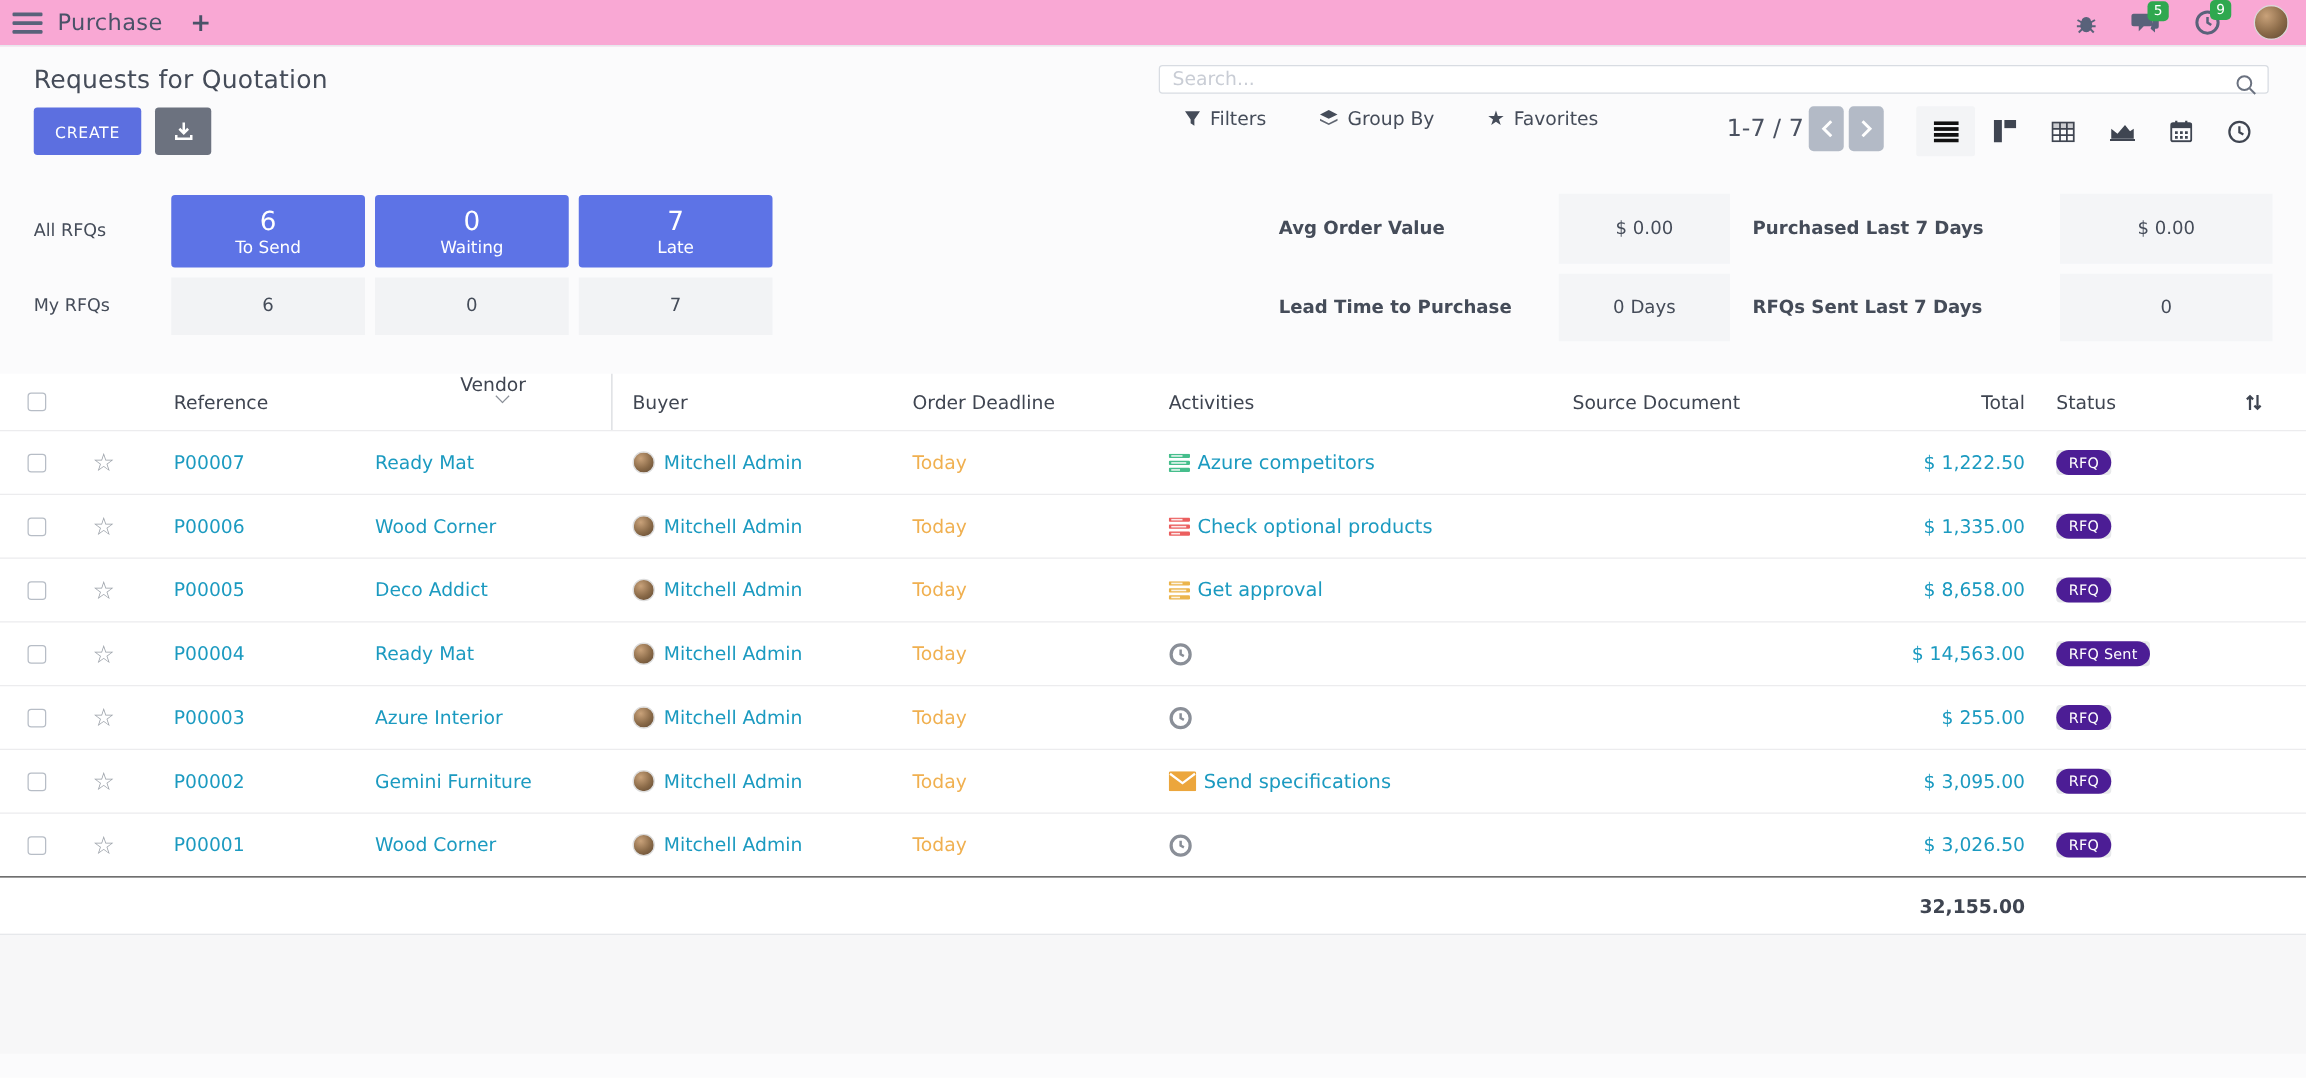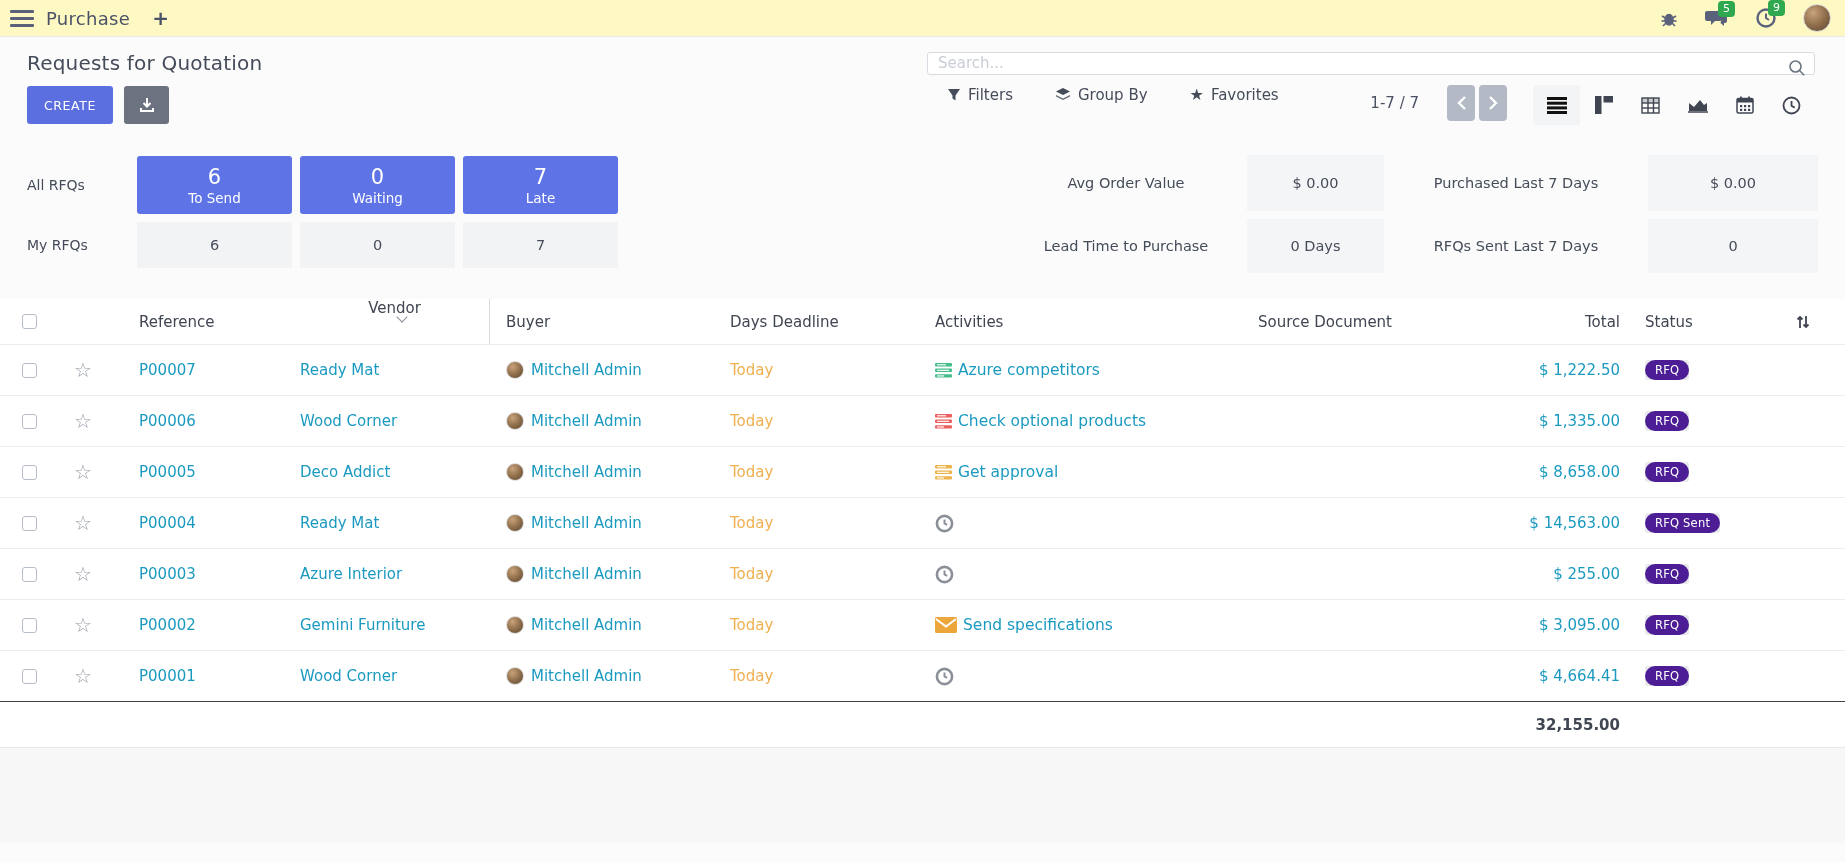--- a/index.html
+++ b/index.html
@@ -1,20 +1,20 @@
 <!DOCTYPE html>
 <html><head>
 <meta charset="utf-8">
 <style>
   * { margin:0; padding:0; box-sizing:border-box; }
   html,body { width:1845px; height:862px; overflow:hidden;
     font-family:"DejaVu Sans","Liberation Sans",sans-serif; background:#fbfbfc; color:#454c59; }
 
   
-  .navbar { height:37px; background:#fef9c3; border-bottom:1px solid #e6e9ed;
+  .navbar { height:37px; background:#f9a8d4; border-bottom:1px solid #e6e9ed;
     display:flex; align-items:center; padding:0 14px 0 10px; }
   .hamburger { width:24px; display:flex; flex-direction:column; gap:4px; cursor:pointer; margin-right:12px; }
   .hamburger span { height:3px; background:#59627a; border-radius:1px; }
   .app-name { font-size:18px; color:#4a5268; letter-spacing:.3px; }
   .nav-plus { margin-left:22px; font-size:20px; font-weight:bold; color:#4a5268; cursor:pointer; }
   .nav-right { margin-left:auto; display:flex; align-items:center; gap:26px; }
   .nav-icon { position:relative; cursor:pointer; display:flex; align-items:center; }
   .nav-badge { position:absolute; top:-7px; left:13px; background:#2fa84f; color:#fff;
     font-size:11px; padding:1px 5px; border-radius:4px; line-height:14px; }
   .avatar-lg { width:28px; height:28px; border-radius:50%;
@@ -34,42 +34,42 @@
   .cp-row2 { display:flex; align-items:center; margin-top:10px; height:40px; }
   .btn-create { background:#5c6fe0; color:#fff; border:none; border-radius:3px;
     height:38px; padding:0 17px; font-size:12.5px; letter-spacing:.6px; cursor:pointer;
     font-family:inherit; }
   .btn-export { background:#6c727f; border:none; border-radius:3px; height:38px; width:45px;
     margin-left:11px; cursor:pointer; display:inline-flex; align-items:center; justify-content:center; }
   .cp-right { margin-left:auto; width:892px; display:flex; align-items:flex-start; }
   .facet-group { display:flex; align-items:center; gap:42px; padding-left:24px; }
   .facet { display:flex; align-items:center; gap:7px; font-size:15px; color:#454c59; cursor:pointer; }
   .pager { margin-left:auto; display:flex; align-items:center; gap:4px; }
-  .pager-text { font-size:15px; color:#4a5160; margin-right:24px; }
+  .pager-text { font-size:19px; color:#4a5160; margin-right:0; }
   .pager-btn { width:28px; height:36px; border:none; border-radius:4px; background:#b3bac6;
     color:#fff; font-size:16px; cursor:pointer; display:flex; align-items:center; justify-content:center; }
   .switcher { display:flex; align-items:center; margin-left:26px; }
   .sw-btn { width:47px; height:40px; display:flex; align-items:center; justify-content:center; cursor:pointer; border-radius:2px; }
   .sw-btn.active { background:#f3f4f6; }
 
   
   .dash { display:flex; margin-top:30px; padding:0 27px; height:118px; }
   .dash-left { display:grid; grid-template-columns:102px 155px 155px 155px; grid-template-rows:60px 48px;
     column-gap:8px; row-gap:6px; align-items:center; }
   .dash-row-label { font-size:14px; color:#454c59; }
   .kpi-card { background:#5d73e6; border-radius:3px; height:58px; color:#fff; text-align:center;
     display:flex; flex-direction:column; justify-content:center; cursor:pointer; }
   .kpi-count { font-size:21px; line-height:24px; }
   .kpi-label { font-size:13.5px; margin-top:1px; }
   .kpi-my { background:#f2f3f5; height:46px; display:flex; align-items:center; justify-content:center;
     font-size:14.5px; color:#454c59; cursor:pointer; }
   .dash-right { margin-left:auto; display:grid;
     grid-template-columns:206px 137px 228px 170px; grid-template-rows:56px 54px;
     column-gap:18px; row-gap:8px; align-items:center; }
-  .kpi-r-label { font-size:14.5px; color:#454c59; text-align:center; }
+  .kpi-r-label { font-size:14.5px; color:#454c59; text-align:left;font-weight:bold; }
   .kpi-r-value { background:#f4f5f7; height:100%; display:flex; align-items:center; justify-content:center;
     font-size:14.5px; color:#454c59; }
 
   
   .table { margin-top:26px; background:#fff; }
   .tr { display:grid; grid-template-columns:58px 64px 166px 202px 224px 205px 261px 290px 165px 125px 85px; }
   .th { height:45px; font-size:14.5px; color:#3f4551; font-weight:500; }
   .td, .th > div { display:flex; align-items:center; }
   .row { height:51px; border-top:1px solid #ececee; }
   .cell { display:flex; align-items:center; padding-left:16px; font-size:15px; }
@@ -311,21 +311,21 @@
     <div class="cell c-check">
         <span class="checkbox"></span>
       </div>
     <div class="cell"></div>
     <div class="cell c-ref">Reference</div>
     <div class="cell c-vendor vendor-h">
       <span>Vendor</span>
       <span class="sort-chevron"></span>
     </div>
     <div class="cell">Buyer</div>
-    <div class="cell">Days Deadline</div>
+    <div class="cell">Order Deadline</div>
     <div class="cell">Activities</div>
     <div class="cell c-source-h">Source Document</div>
     <div class="cell c-total">Total</div>
     <div class="cell" style="padding-left:10px;">Status</div>
     <div class="cell c-options">
       <svg width="16" height="16" viewBox="0 0 16 16">
           <g stroke="#3f4551" stroke-width="1.8" fill="none">
             <path d="M5 14 V3 M2.5 5.5 L5 3 L7.5 5.5"></path>
             <path d="M11 2 V13 M8.5 10.5 L11 13 L13.5 10.5"></path>
           </g>
@@ -601,21 +601,21 @@
       <div class="cell act">
           <span class="act-ic">
             <svg width="19" height="19" viewBox="0 0 19 19">
               <circle cx="9.5" cy="9.5" r="7.6" fill="none" stroke="#8a8f98" stroke-width="2.6"></circle>
               <path d="M9.5 5.5 v4 l2.6 1.4" fill="none" stroke="#8a8f98" stroke-width="2"></path>
             </svg>
           </span>
           <span class="link"></span>
         </div>
       <div class="cell"></div>
-      <div class="cell c-total link">$ 4,664.41</div>
+      <div class="cell c-total link">$ 3,026.50</div>
       <div class="cell" style="padding-left:10px;">
           <span class="badge-wrap">
             <span class="badge">RFQ</span>
           </span>
         </div>
       <div class="cell"></div>
     </div>
   </div>
   <div class="tr foot">
     <div class="cell"></div>

